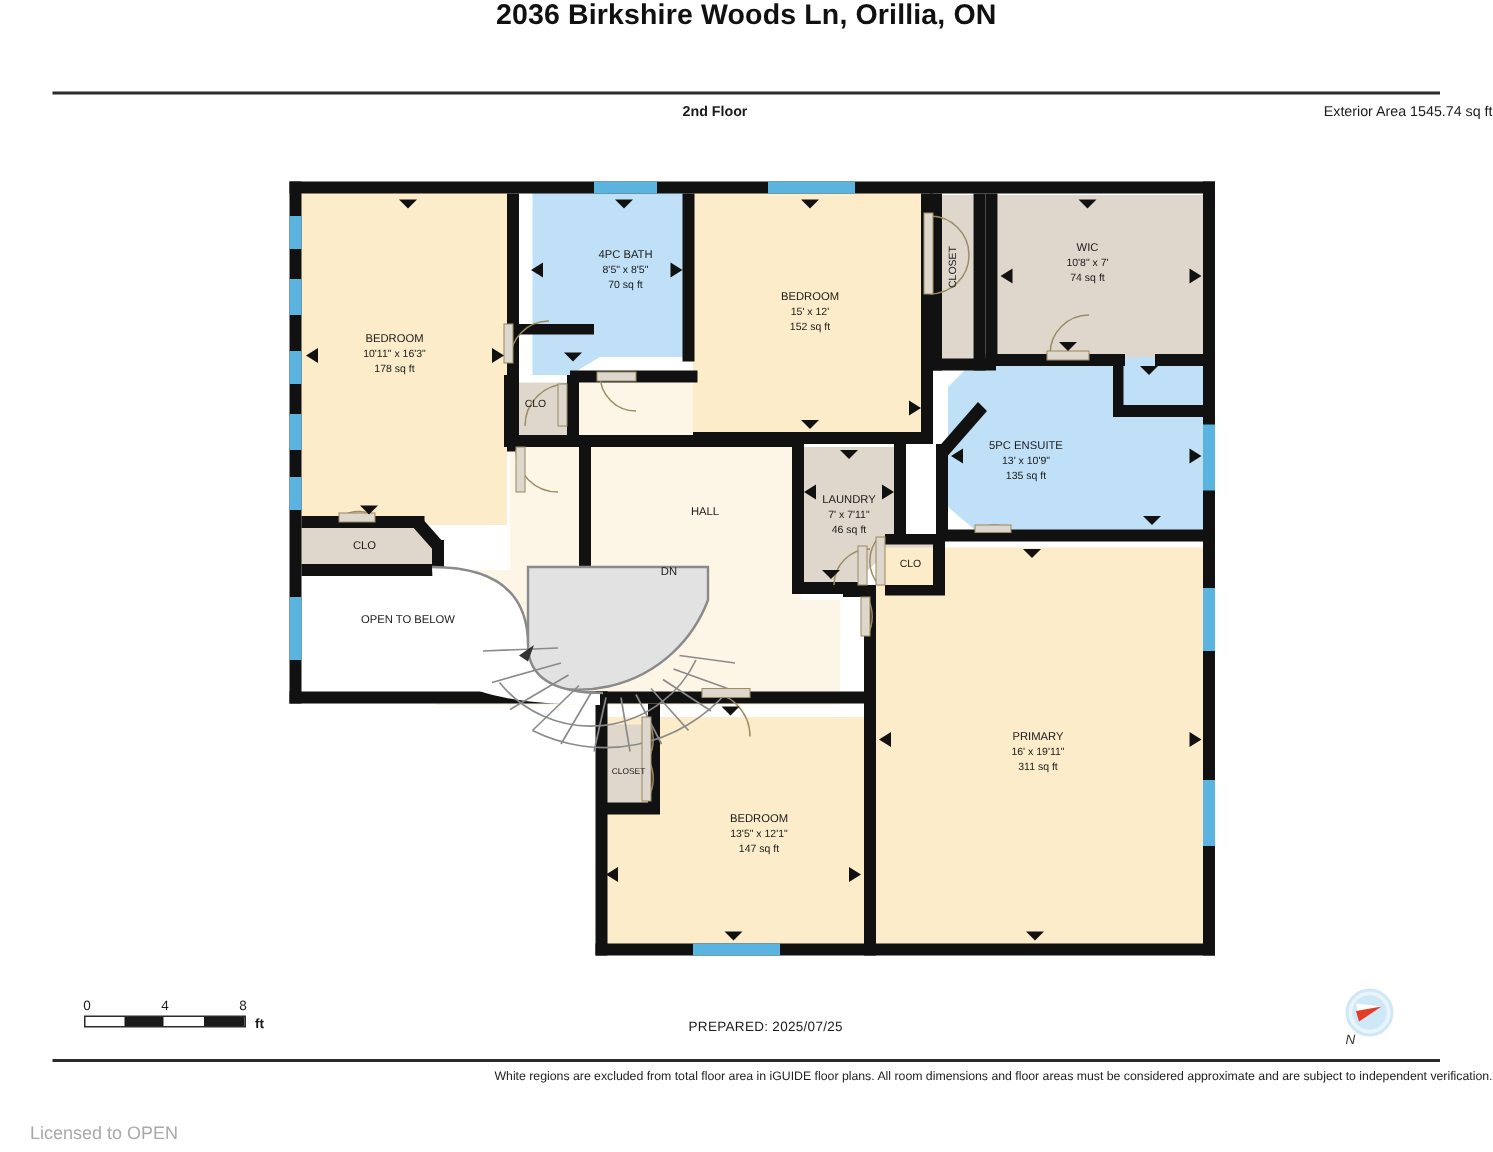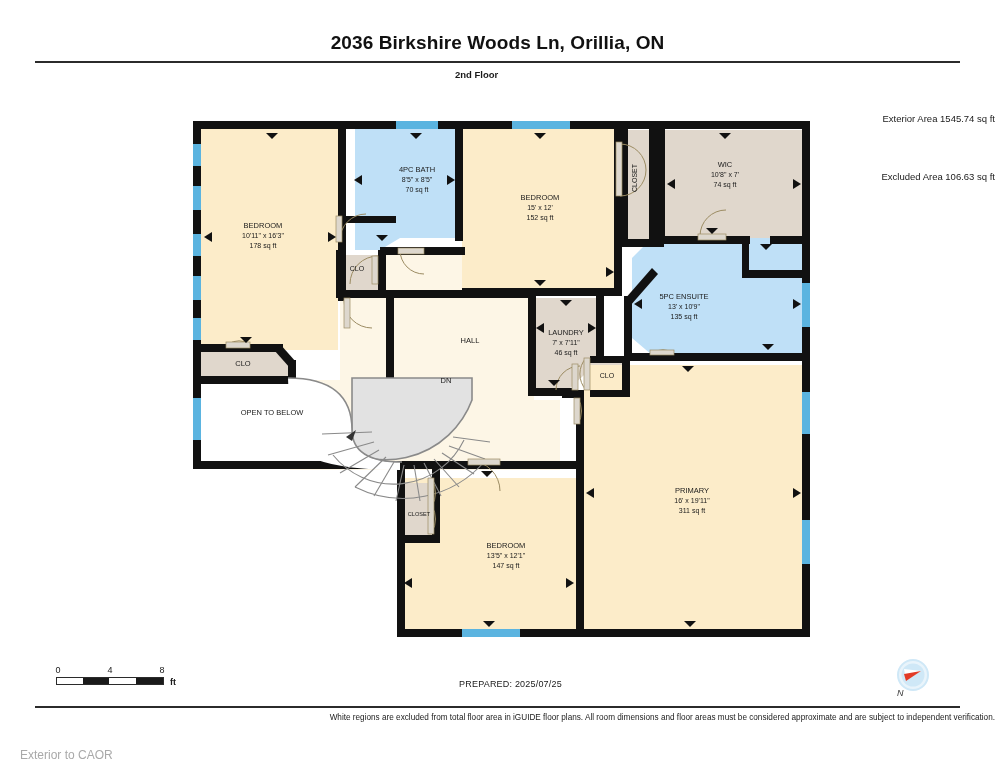--- a/index.html
+++ b/index.html
@@ -20,21 +20,20 @@
   #header {
     position: absolute;
     left: 0; top: 0;
     width: 995px;
   }
   #plan-title {
     text-align: center;
     font-size: 19px;
     font-weight: bold;
     letter-spacing: 0.1px;
-    margin-top: 32px;
     color: #111;
   }
   #title-rule {
     position: absolute;
     left: 35px;
     top: 61px;
     width: 925px;
     height: 2px;
     background: #2b2b2b;
   }
@@ -49,21 +48,21 @@
   .area-row {
     display: flex;
     justify-content: space-between;
     padding-left: 455px;
   }
   .area-label {
     font-weight: bold;
     width: 52px;
     text-align: left;
   }
-  .area-val { white-space: nowrap; margin-top: 44px; }
+  .area-val { white-space: nowrap; }
 
   
   #plan-canvas {
     position: absolute;
     left: 0;
     top: 0;
     width: 995px;
     height: 768px;
   }
   #plan-svg { display: block; }
@@ -159,24 +158,20 @@
 </head>
 <body>
 
 <div id="header">
   <div id="plan-title">2036 Birkshire Woods Ln, Orillia, ON</div>
   <div id="title-rule"></div>
   <div id="area-block">
     <div class="area-row">
       <span class="area-label">2nd Floor</span>
       <span class="area-val">Exterior Area 1545.74 sq ft</span>
-    </div>
-    <div class="area-row">
-      <span class="area-label"></span>
-      <span class="area-val">Excluded Area 106.63 sq ft</span>
     </div>
   </div>
 </div>
 
 <div id="plan-canvas">
 <svg id="plan-svg" width="995" height="768" viewBox="0 0 995 768" xmlns="http://www.w3.org/2000/svg">
 
   <defs>
     <g id="door-swing-r">
       <path d="M0 0 L0 -26 A26 26 0 0 1 26 0" fill="none" stroke="#9c8c63" stroke-width="1"></path>
@@ -450,21 +445,21 @@
   <div class="scale-bar-graphic">
     <div class="scale-seg" style="left:26px; width:26px;"></div>
     <div class="scale-seg" style="left:79px; width:27px;"></div>
   </div>
   <div id="scale-unit">ft</div>
 </div>
 
 <div id="prepared">PREPARED: 2025/07/25</div>
 <div id="footer-rule"></div>
 <div id="disclaimer">White regions are excluded from total floor area in iGUIDE floor plans. All room dimensions and floor areas must be considered approximate and are subject to independent verification.</div>
-<div id="license">Exterior to CAOR</div>
+<div id="license">Licensed to OPEN</div>
 
 <div id="compass">
   <svg width="40" height="48" viewBox="0 0 40 48" xmlns="http://www.w3.org/2000/svg">
     <circle cx="20" cy="17" r="15" fill="#E9F4FB" stroke="#CFE8F7" stroke-width="2"></circle>
     <circle cx="20" cy="17" r="11.5" fill="#CFE8F7"></circle>
     <polygon points="11,11 28,13 13,22" fill="#FFFFFF"></polygon>
     <polygon points="11,16 28,13 13,23" fill="#E23B26"></polygon>
   </svg>
   <div class="compass-n">N</div>
 </div>

